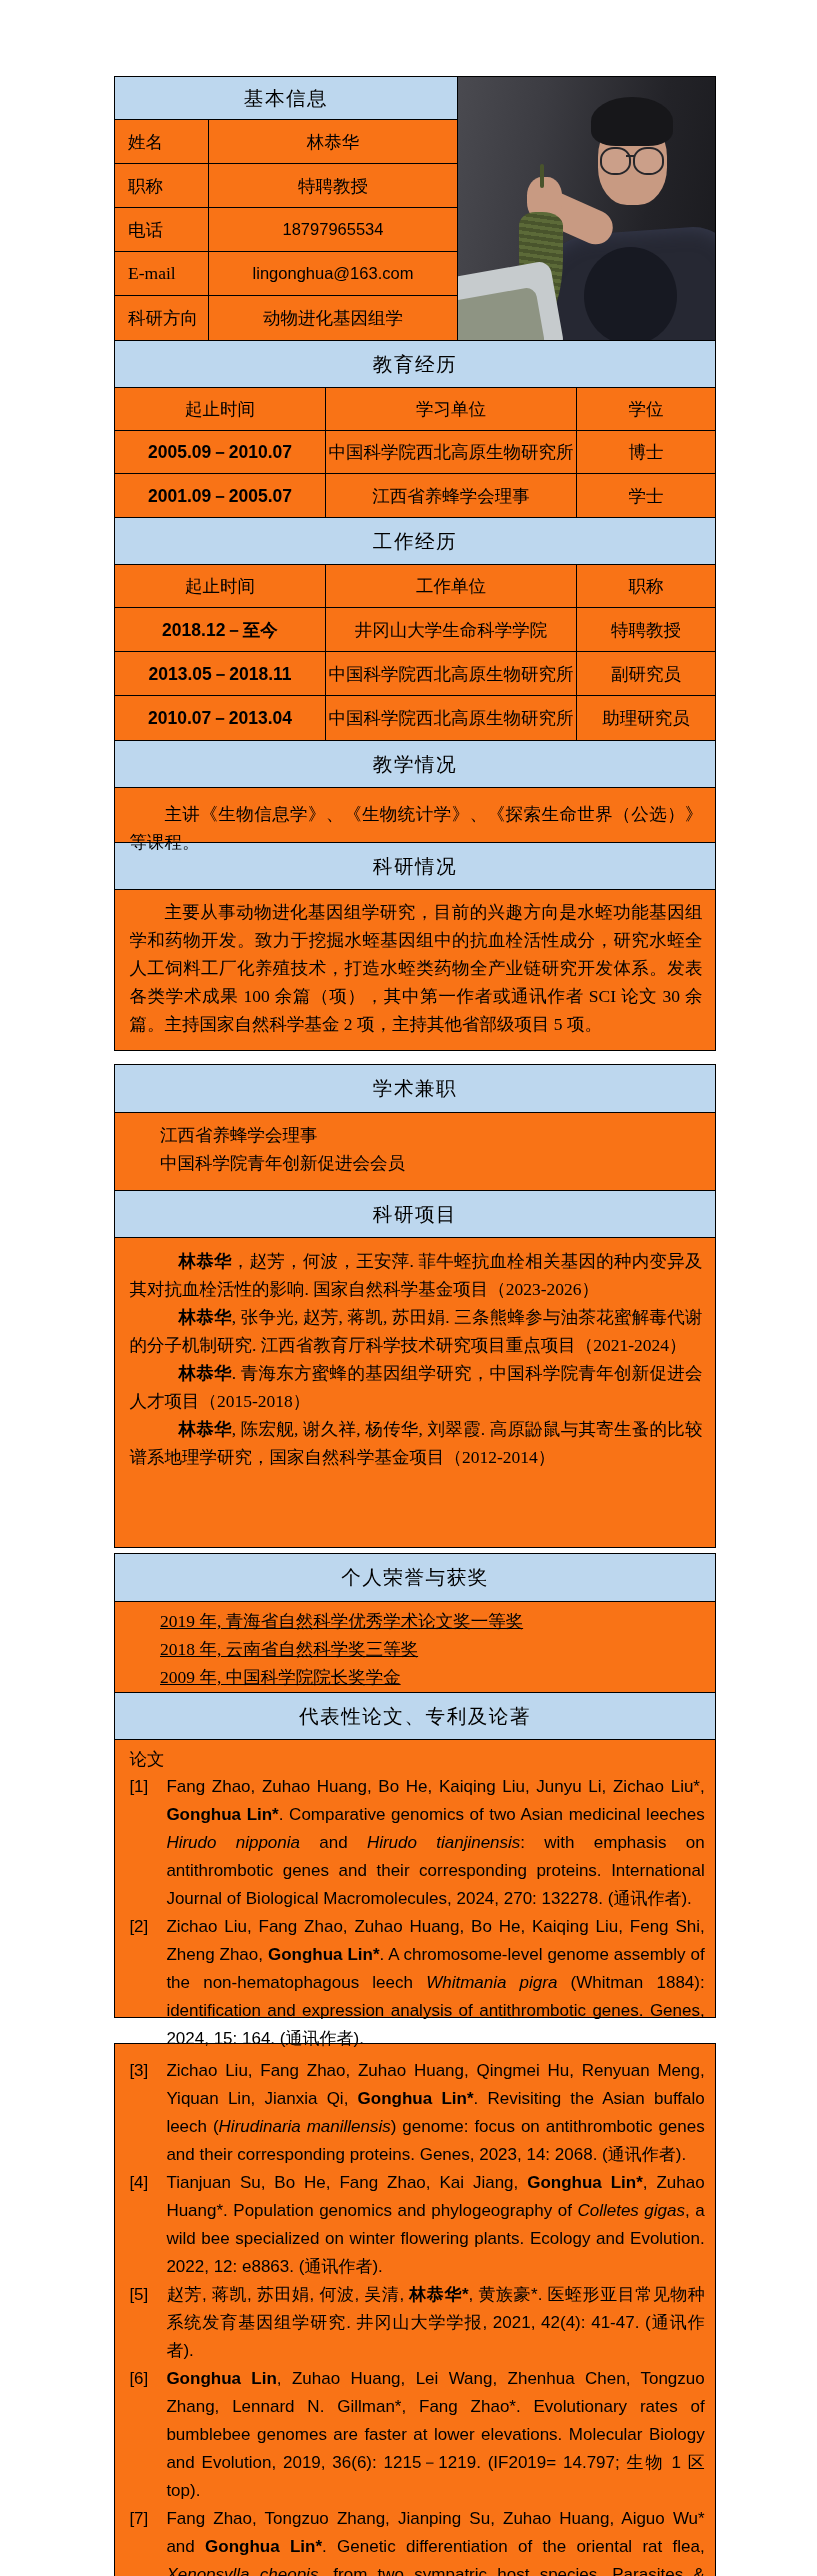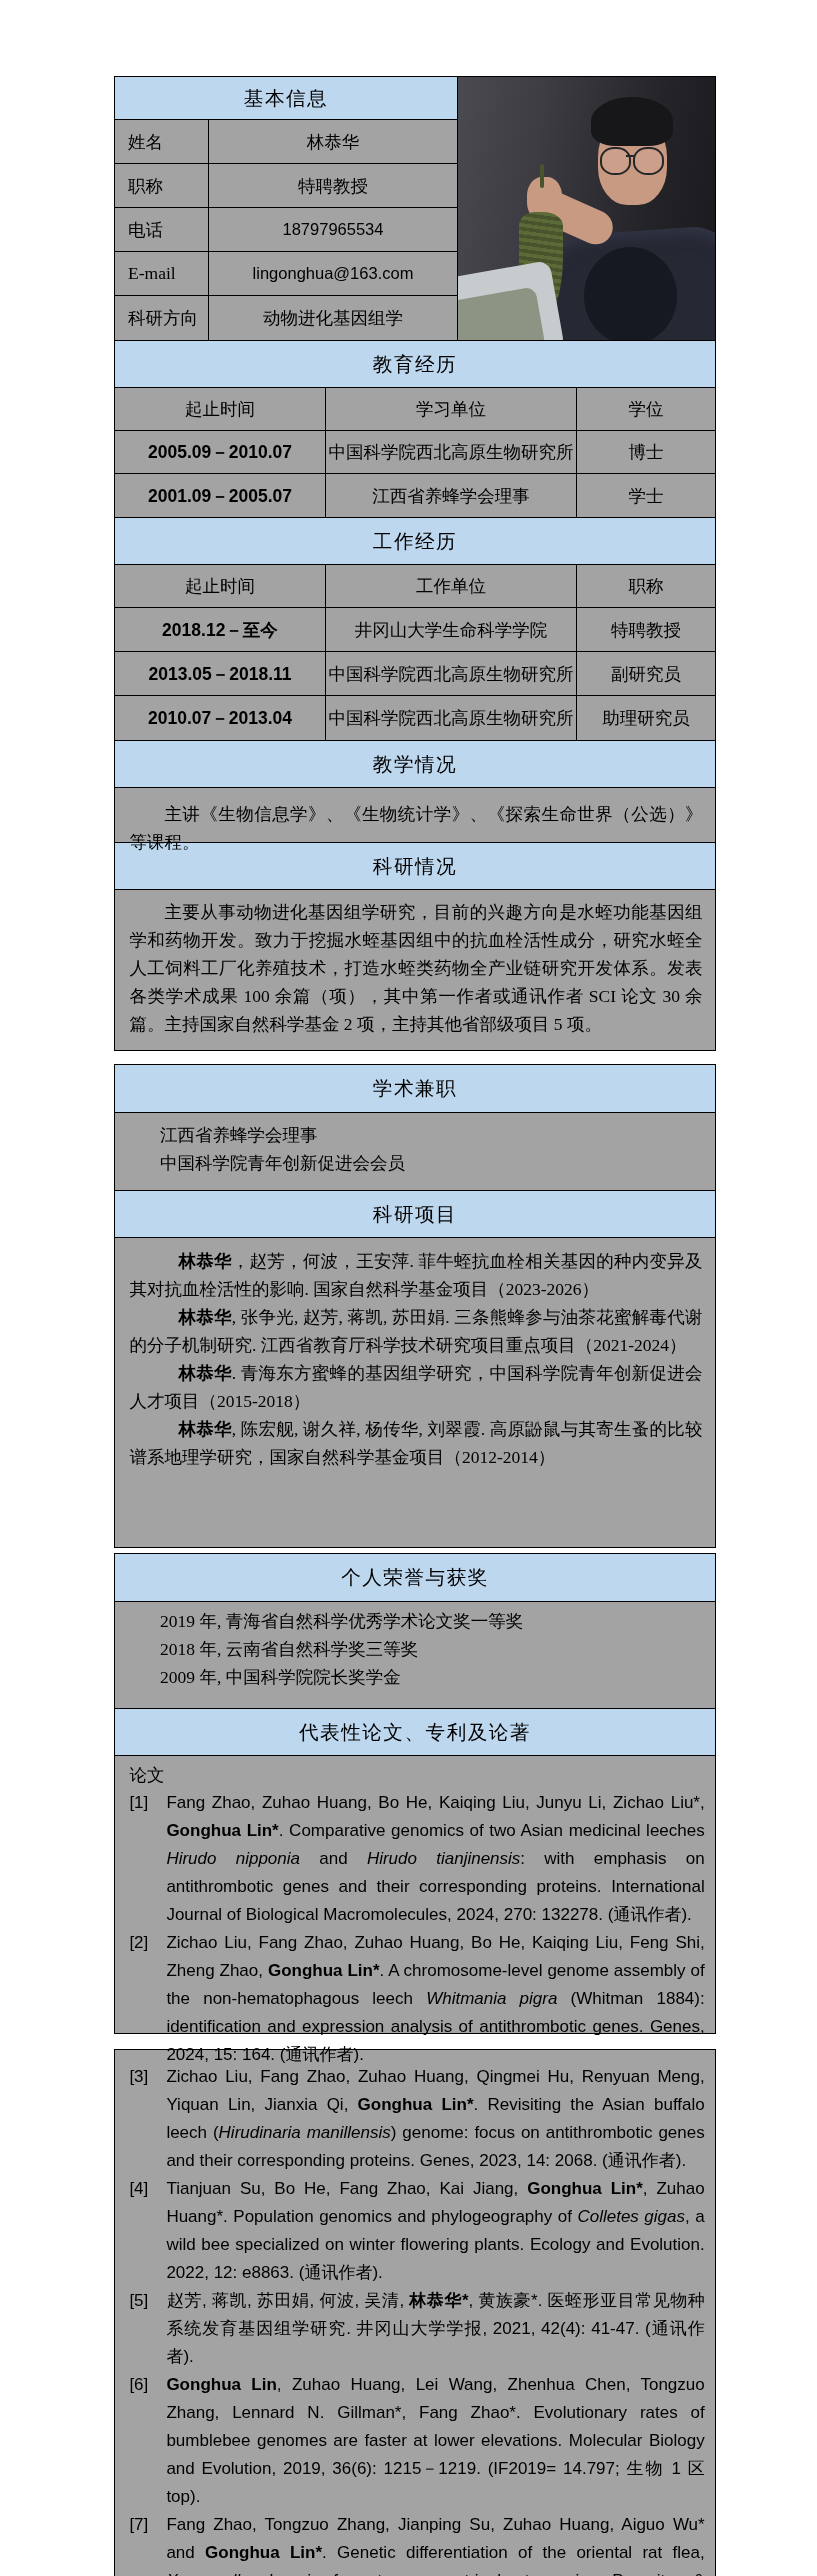--- a/index.html
+++ b/index.html
@@ -1,22 +1,22 @@
 <!DOCTYPE html>
 <html style="font-size:8.2px"><head>
 <meta charset="utf-8">
 <style>
   html,body{margin:0;padding:0;background:#ffffff;}
   .page{position:relative;width:817px;height:3434px;background:#ffffff;overflow:hidden;
         font-family:"Liberation Serif","DejaVu Serif",serif;color:#000;}
   .doc{width:602px;margin-left:114px;padding-top:76px;box-sizing:border-box;}
-  .chunk{border:1.5px solid #000;box-sizing:border-box;background:#a3a3a3;}
+  .chunk{border:1.5px solid #000;box-sizing:border-box;background:#f97316;}
   .chunk.gap25{margin-bottom:13px;}
   .chunk.gap11{margin-bottom:5px;}
-  .chunk.gap29{margin-bottom:15px;}
+  .chunk.gap29{margin-bottom:25px;}
   .chunk.gap31{margin-bottom:16px;}
 
   
   .band{background:#bdd7ee;border-top:1.5px solid #000;border-bottom:1.5px solid #000;
         height:48px;display:flex;align-items:center;justify-content:center;
         font-size:19.6px;letter-spacing:1.5px;box-sizing:border-box;}
   .chunk > .band:first-child{border-top:0;}
 
   
   .basic-grid{display:grid;grid-template-columns:94px 249px 1fr;
@@ -70,21 +70,21 @@
 
   
   .para-box{box-sizing:border-box;padding:10.3px 12.4px 0 14.4px;}
   .para-box p{margin:0;font-size:17.5px;line-height:28px;text-align:justify;text-indent:35px;}
   .teaching{height:54px;padding-top:12.4px;}
   .research{height:160px;padding-top:8.2px;}
 
   .lines-box{box-sizing:border-box;padding:8.2px 12.4px 0 45px;}
   .lines-box .line{font-size:17.5px;line-height:28px;}
   .memberships{height:77px;}
-  .honors{height:106px;padding-top:5.2px;}
+  .honors{height:90px;padding-top:5.2px;text-decoration:underline;}
 
   .projects{height:309px;padding:9.3px 12.4px 0 14.4px;box-sizing:border-box;}
   .projects p.proj{margin:0;font-size:17.5px;line-height:28px;text-align:justify;text-indent:49px;}
 
   
   .pub-box{box-sizing:border-box;padding:5.2px 10.3px 0 14.4px;}
   .pub-box.part1{height:277px;}
   .pub-box.part2{height:934px;padding-top:13.4px;}
   .sub-label{font-size:17.5px;line-height:28px;}
   .pub{margin:0;font-family:"Liberation Sans","DejaVu Sans",sans-serif;font-size:17px;

